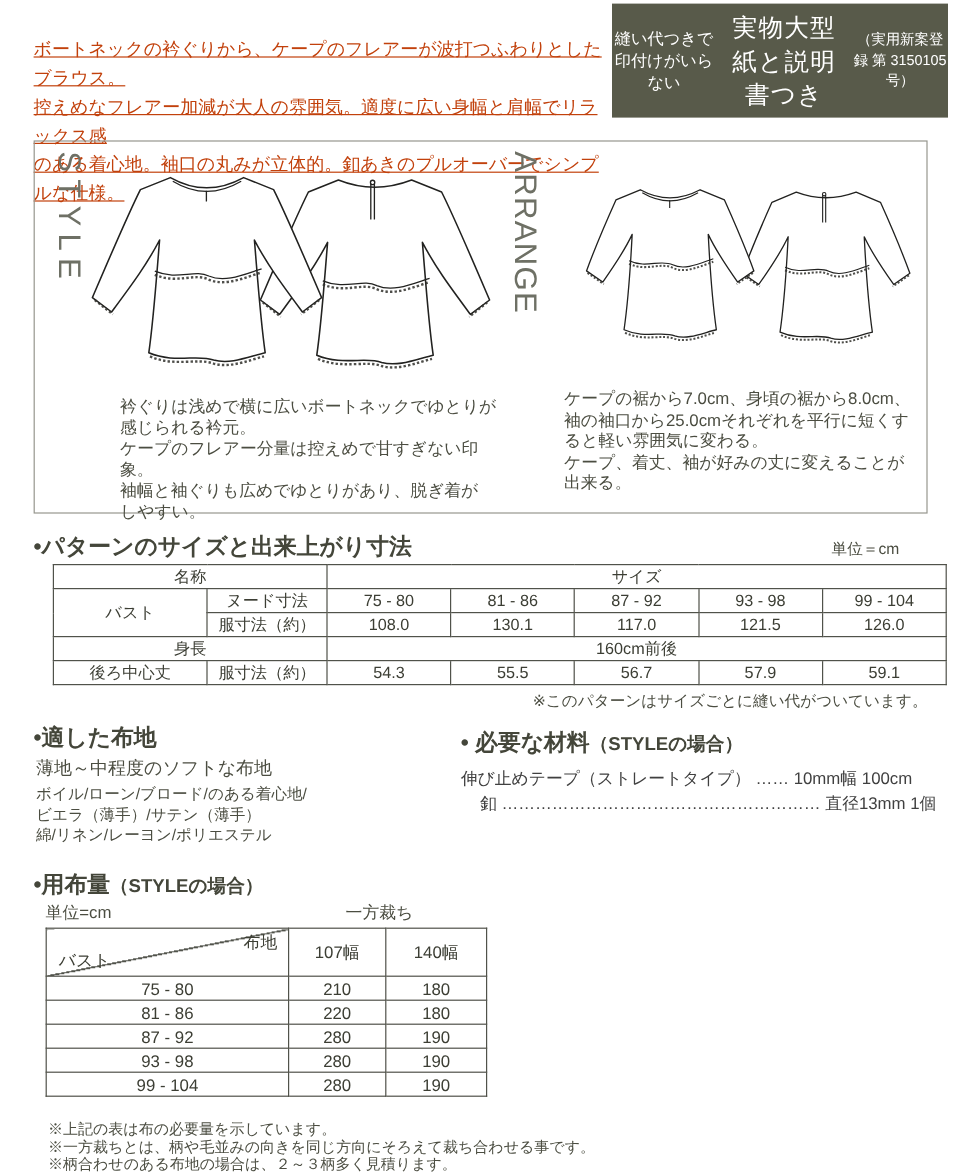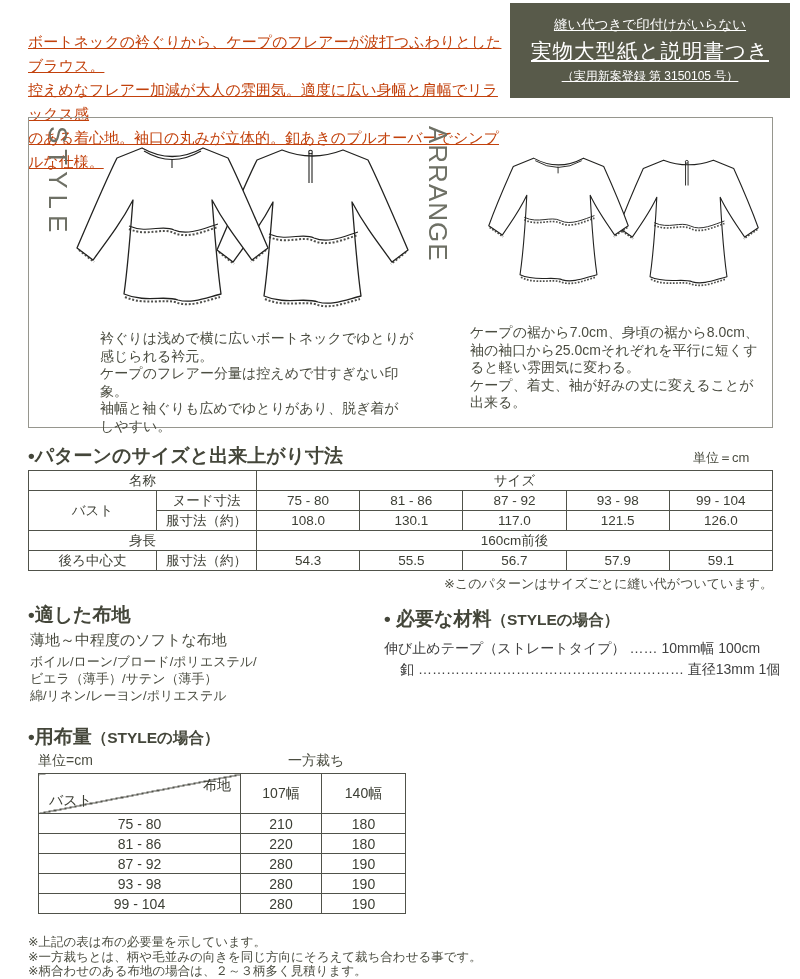--- a/index.html
+++ b/index.html
@@ -5,21 +5,21 @@
   html,body{margin:0;padding:0;background:#fff;}
   .page{
     position:relative;width:800px;height:979px;background:#ffffff;overflow:hidden;
     font-family:"Liberation Sans","DejaVu Sans",sans-serif;color:#4b4d41;
   }
   .abs{position:absolute;}
   
   .intro{left:28px;top:30px;width:482px;font-size:15px;line-height:24px;color:#c2410c;text-decoration:underline;}
   
   .badge{left:510px;top:3px;width:280px;height:95px;background:#585a4a;color:#fff;
-    display:flex;flex-direction:column;align-items:center;justify-content:center;gap:3px;text-align:center;text-decoration:underline;}
+    display:flex;flex-direction:row;align-items:center;justify-content:center;gap:3px;text-align:center;}
   .badge .b1{font-size:13.5px;}
   .badge .b2{font-size:20.5px;letter-spacing:1px;}
   .badge .b3{font-size:12px;}
   
   .illus-box{left:28px;top:117px;width:745px;height:311px;border:1px solid #96968e;box-sizing:border-box;}
   .vlabel{position:absolute;width:36px;color:#6e7065;}
   .vlabel-inner{transform-origin:0 0;transform:rotate(90deg) translateY(-36px);
     width:150px;height:36px;font-size:26px;line-height:36px;white-space:nowrap;}
   .vl-style{left:40px;top:126px;}
   .vl-style .vlabel-inner{letter-spacing:6px;}
@@ -34,37 +34,37 @@
   .arrange-desc{left:470px;top:324px;width:300px;}
   
   .h-big{font-size:19px;font-weight:bold;color:#44463a;}
   .h-paren{font-size:15.5px;font-weight:bold;}
   .unit{font-size:13px;color:#4b4d41;}
   
   table{border-collapse:collapse;table-layout:fixed;}
   .size-table{left:28px;top:470px;width:745px;}
   .size-table td{border:1px solid #50524a;height:19px;text-align:center;vertical-align:middle;
     font-size:13.5px;color:#3c3e34;padding:0;}
-  .size-table{border:1.5px solid #50524a;}
+  .size-table{border:1.5px solid #50524a;margin-left:16px;}
   .note-right{left:28px;top:575px;width:745px;text-align:right;font-size:13px;color:#4b4d41;}
   
   .fab-sub{font-size:15px;color:#4b4d41;}
   .fab-lines{font-size:13px;line-height:17px;color:#4b4d41;}
   .mat-line{font-size:14px;color:#404040;white-space:nowrap;}
   
   .yard-table{left:38px;top:773px;width:367px;border:1.5px solid #50524a;}
   .yard-table td{border:1px solid #50524a;text-align:center;vertical-align:middle;
     font-size:14px;color:#3c3e34;padding:0;}
   .yard-table td.diag{height:39px;position:relative;
     background:linear-gradient(to bottom right,transparent calc(50% - 0.7px),#50524a calc(50% - 0.7px),#50524a calc(50% + 0.7px),transparent calc(50% + 0.7px));}
   .yard-table .corner-top{position:absolute;top:3px;right:9px;}
   .yard-table .corner-bottom{position:absolute;bottom:3px;left:10px;}
   .yard-table td.hdr{height:39px;}
   .yard-table td.cell{height:19px;}
-  .notes{left:28px;top:935px;font-size:12.5px;line-height:14.5px;color:#4b4d41;}
+  .notes{left:40px;top:935px;font-size:12.5px;line-height:14.5px;color:#4b4d41;font-family:Liberation Mono, monospace;}
 </style>
 </head>
 <body>
 
 <div class="page">
 
   <div class="abs intro">
     <div>ボートネックの衿ぐりから、ケープのフレアーが波打つふわりとしたブラウス。</div>
     <div>控えめなフレアー加減が大人の雰囲気。適度に広い身幅と肩幅でリラックス感</div>
     <div>のある着心地。袖口の丸みが立体的。釦あきのプルオーバーでシンプルな仕様。</div>
@@ -190,21 +190,21 @@
       <td>57.9</td>
       <td>59.1</td>
     </tr>
   </tbody>
     </table>
   <div class="abs note-right">※このパターンはサイズごとに縫い代がついています。</div>
 
   <div class="abs h-big" style="left:28px;top:602px;">•適した布地</div>
   <div class="abs fab-sub" style="left:30px;top:631px;">薄地～中程度のソフトな布地</div>
   <div class="abs fab-lines" style="left:30px;top:653px;">
-    <div>ボイル/ローン/ブロード/ポリエステル/</div>
+    <div>ボイル/ローン/ブロード/のある着心地/</div>
     <div>ビエラ（薄手）/サテン（薄手）</div>
     <div>綿/リネン/レーヨン/ポリエステル</div>
   </div>
 
   <div class="abs h-big" style="left:384px;top:606px;">
     <span>• 必要な材料</span><span class="h-paren">（STYLEの場合）</span>
   </div>
   <div class="abs mat-line" style="left:384px;top:640px;">
     <span>伸び止めテープ（ストレートタイプ）</span>
     <span>……</span>

